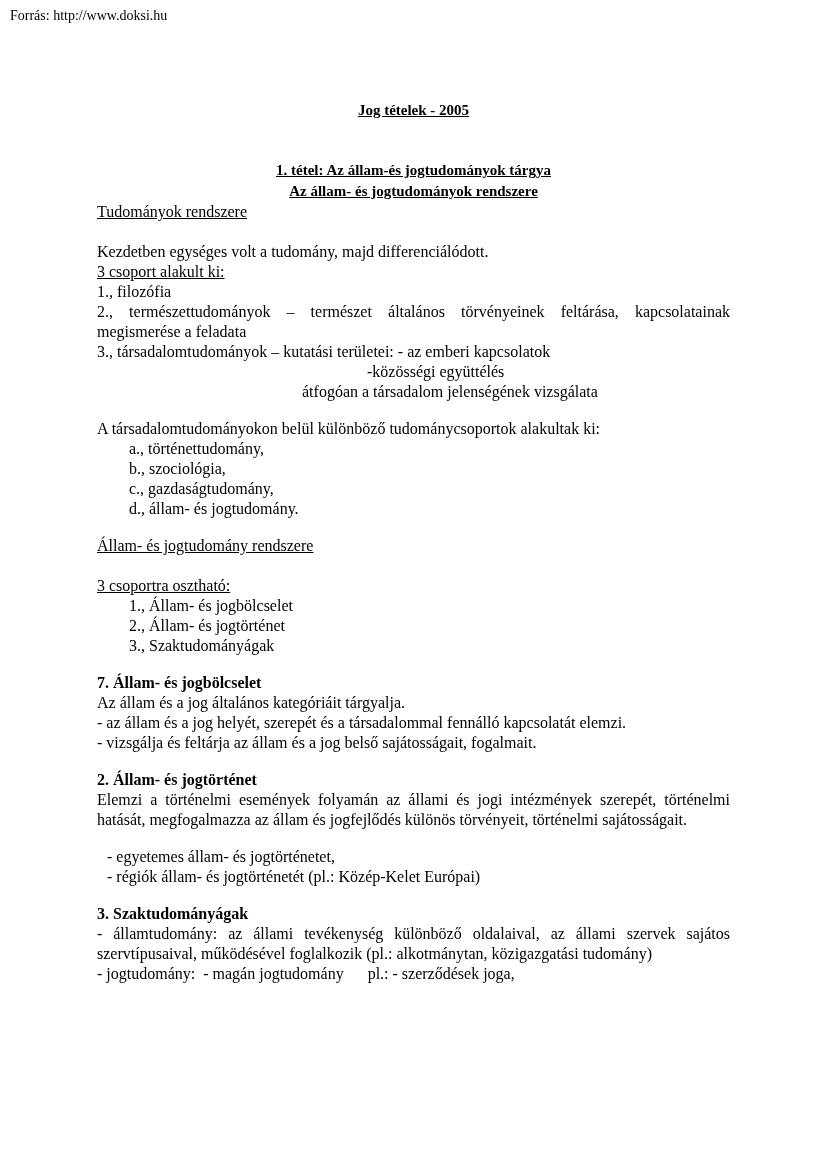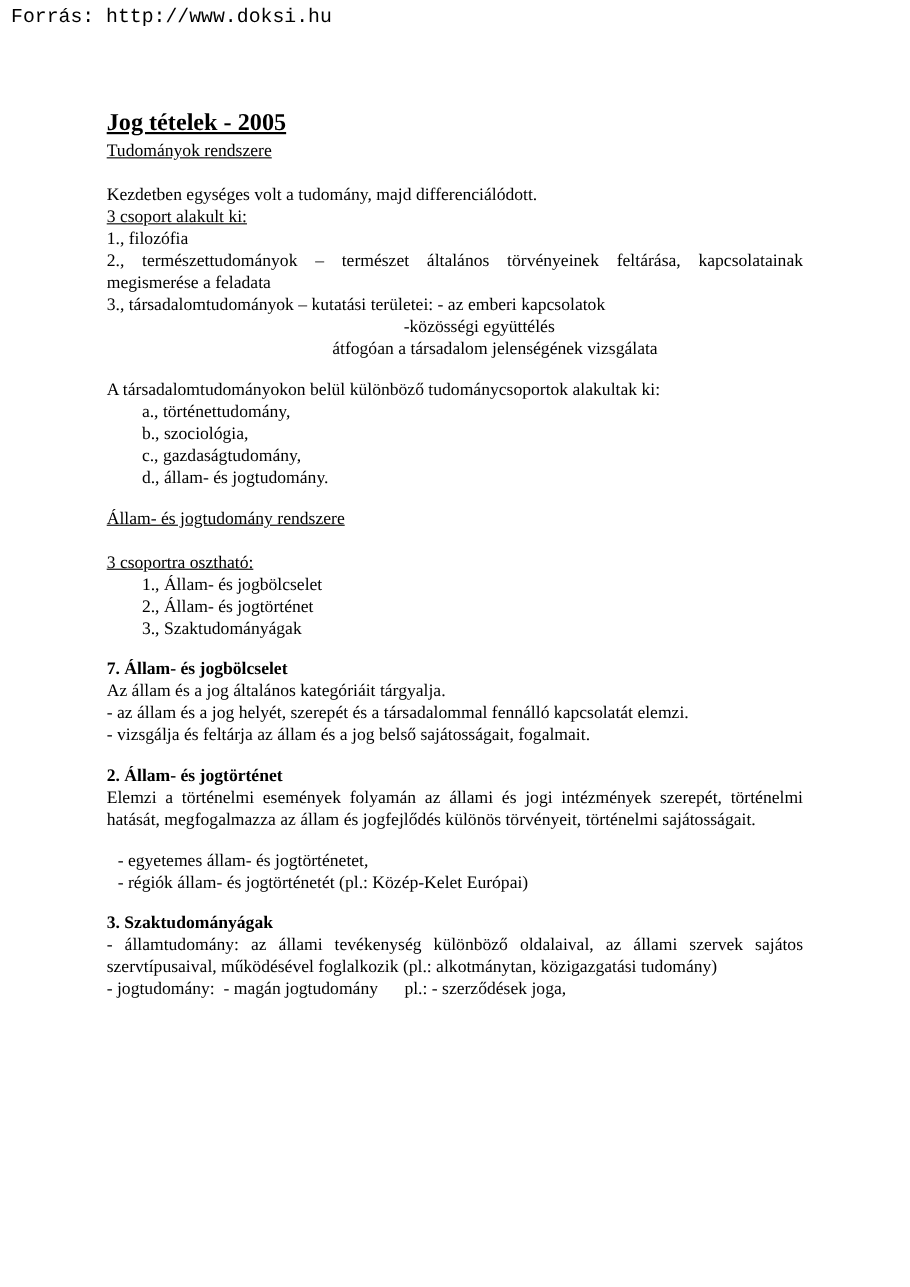--- a/index.html
+++ b/index.html
@@ -11,33 +11,33 @@
   }
   .page {
     position: relative;
     width: 827px; height: 1170px;
     background: #ffffff;
     color: #000000;
     overflow: hidden;
   }
   .source {
     position: absolute; left: 10px; top: 8px;
-    font-family: Liberation Mono, monospace;
-    font-size: 18px; line-height: 16px; color: #000;
+    font-family: Liberation Serif, serif;
+    font-size: 14px; line-height: 16px; color: #000;
   }
   .doc {
     position: absolute; left: 97px; top: 0;
     width: 633px;
     font-family: "Liberation Serif", serif;
     font-size: 16px; line-height: 20px; color: #000;
   }
   .title {
-    margin: 97px 0 4px 0;
-    text-align: left;
-    font-size: 22px; line-height: 27px;
+    margin: 97px 0 16px 0;
+    text-align: center;
+    font-size: 15px; line-height: 27px;
     font-weight: bold;
     text-decoration: underline;
   }
   .subtitle {
     margin-top: 36px;
     text-align: center;
     font-size: 15px; line-height: 21px;
     font-weight: bold;
   }
   .subtitle .line { text-decoration: underline; }
@@ -60,20 +60,24 @@
 <body>
 
 <div class="page">
 
   <div class="source">Forrás: http://www.doksi.hu</div>
 
   <div class="doc">
 
     <div class="title">Jog tételek - 2005</div>
 
+    <div class="subtitle">
+      <div class="line">1. tétel: Az állam-és jogtudományok tárgya</div>
+      <div class="line">Az állam- és jogtudományok rendszere</div>
+    </div>
 
     <div class="block">
       <div class="line h-main">Tudományok rendszere</div>
       <div class="sp"></div>
       <div class="line">Kezdetben egységes volt a tudomány, majd differenciálódott.</div>
       <div class="line u">3 csoport alakult ki:</div>
       <div class="line">1., filozófia</div>
       <div class="line stretch">2., természettudományok – természet általános törvényeinek feltárása, kapcsolatainak</div>
       <div class="line">megismerése a feladata</div>
       <div class="line">3., társadalomtudományok – kutatási területei: - az emberi kapcsolatok</div>

